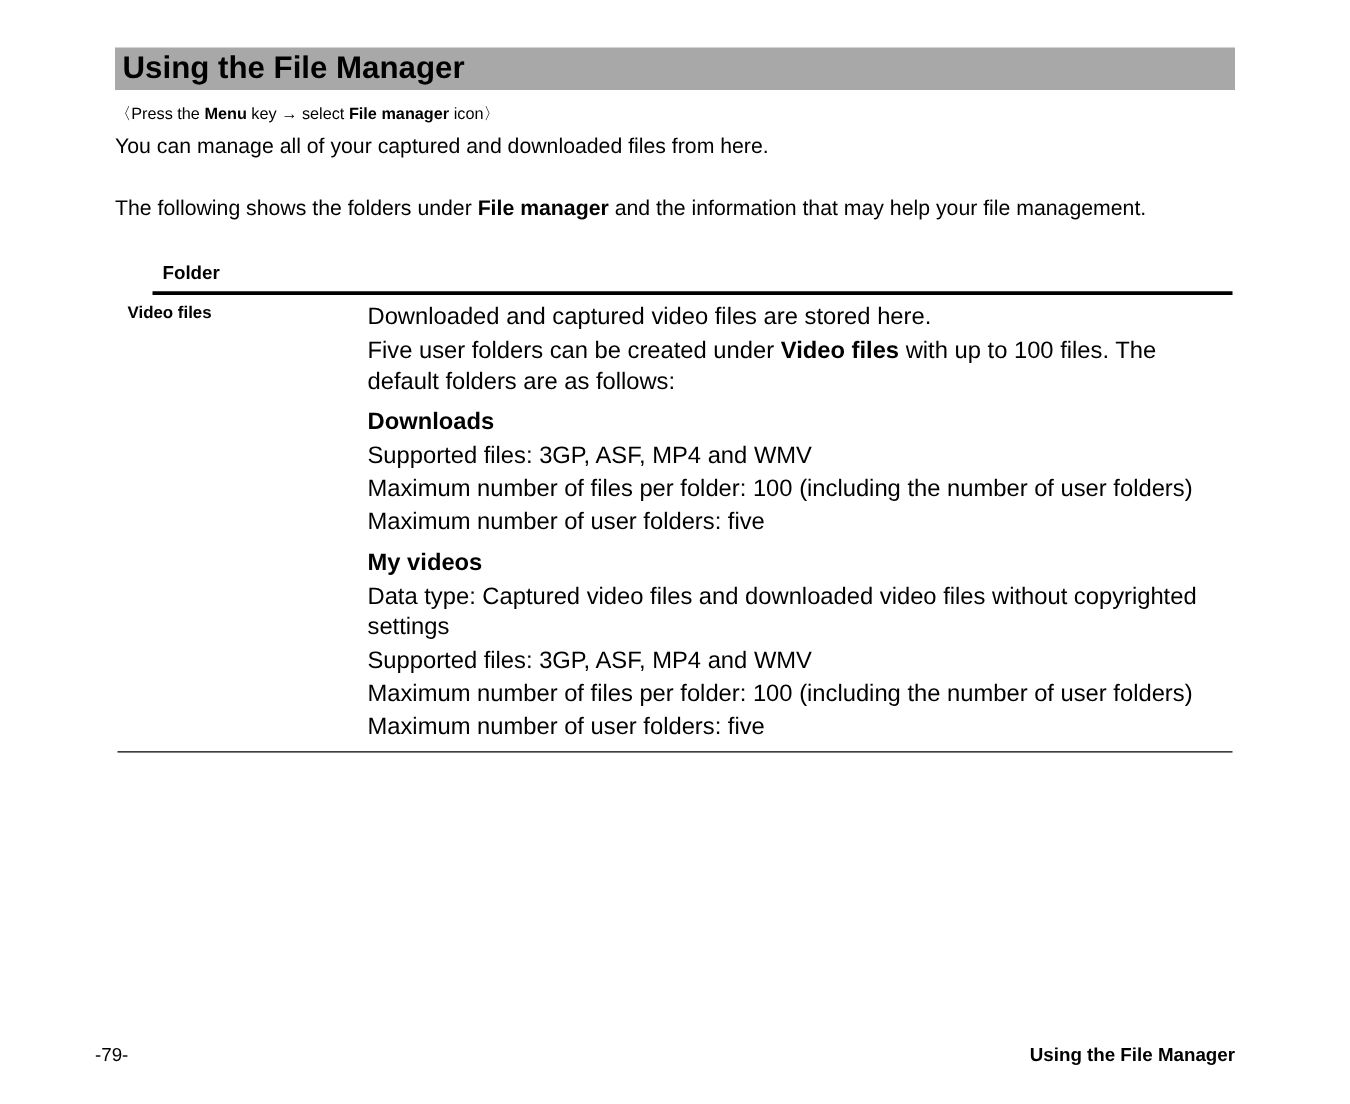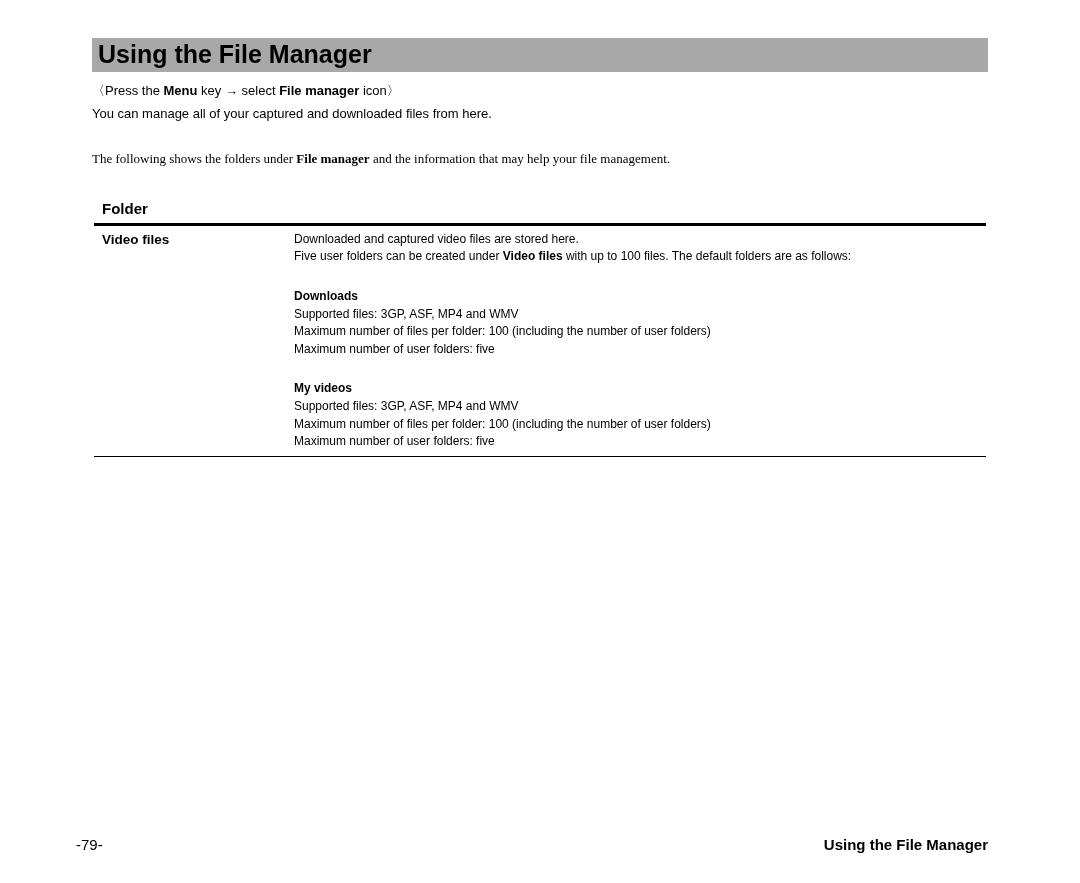--- a/index.html
+++ b/index.html
@@ -23,36 +23,37 @@
     font-size: 25px;
     font-weight: bold;
     color: #000;
   }
   .nav-line {
     font-size: 13px;
     margin-bottom: 6px;
   }
   .nav-line .bold { font-weight: bold; }
   .body-text {
-    font-size: 13px;
+    font-size: 17px;
     line-height: 1.3;
     margin-bottom: 3px;
     text-align: justify;
   }
-  .body-text.spaced { margin-top: 28px; margin-bottom: 28px; font-family: Liberation Serif, serif; }
+  .body-text.spaced { margin-top: 28px; margin-bottom: 28px; }
   .body-text .bold { font-weight: bold; }
 
   .table {
     width: 100%;
     padding: 0 2px;
   }
   .table-header {
     display: flex;
     border-bottom: 3px solid #000;
     padding: 4px 0 6px 0;
+    margin-left: 28px;
   }
   .th {
     font-size: 15px;
     font-weight: bold;
   }
   .col-folder { width: 200px; padding-left: 8px; }
   .col-desc { flex: 1; }
 
   .table-row {
     display: flex;
@@ -60,25 +61,25 @@
     padding: 6px 0 4px 0;
   }
   .td-folder {
     width: 200px;
     padding-left: 8px;
     font-size: 13.5px;
     font-weight: bold;
   }
   .td-desc {
     flex: 1;
-    font-size: 12px;
+    font-size: 19px;
     padding-right: 8px;
   }
   .desc-line { line-height: 1.3; margin-bottom: 2px; }
-  .desc-line.gap { margin-top: 24px; }
+  .desc-line.gap { margin-top: 8px; }
   .desc-line .bold { font-weight: bold; }
 
   .footer {
     position: absolute;
     bottom: 30px;
     left: 76px;
     right: 92px;
     display: flex;
     font-size: 15px;
   }
@@ -113,20 +114,21 @@
     <div class="table-row">
       <div class="td-folder">Video files</div>
       <div class="td-desc" id="desc-cell">
           <div class="desc-line">Downloaded and captured video files are stored here.</div>
           <div class="desc-line">Five user folders can be created under <b>Video files</b> with up to 100 files. The default folders are as follows:</div>
           <div class="desc-line gap"><span class="bold">Downloads</span></div>
           <div class="desc-line">Supported files: 3GP, ASF, MP4 and WMV</div>
           <div class="desc-line">Maximum number of files per folder: 100 (including the number of user folders)</div>
           <div class="desc-line">Maximum number of user folders: five</div>
           <div class="desc-line gap"><span class="bold">My videos</span></div>
+          <div class="desc-line">Data type: Captured video files and downloaded video files without copyrighted settings</div>
           <div class="desc-line">Supported files: 3GP, ASF, MP4 and WMV</div>
           <div class="desc-line">Maximum number of files per folder: 100 (including the number of user folders)</div>
           <div class="desc-line">Maximum number of user folders: five</div>
         </div>
     </div>
   </div>
 </div>
 
 <div class="footer">
   <span>-79-</span>

